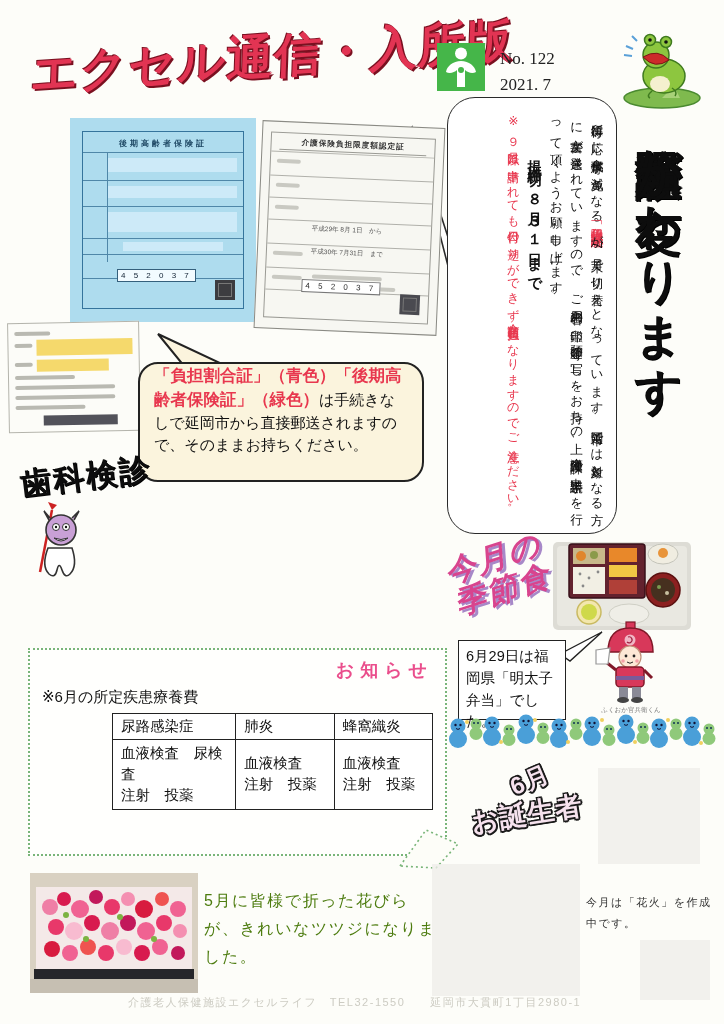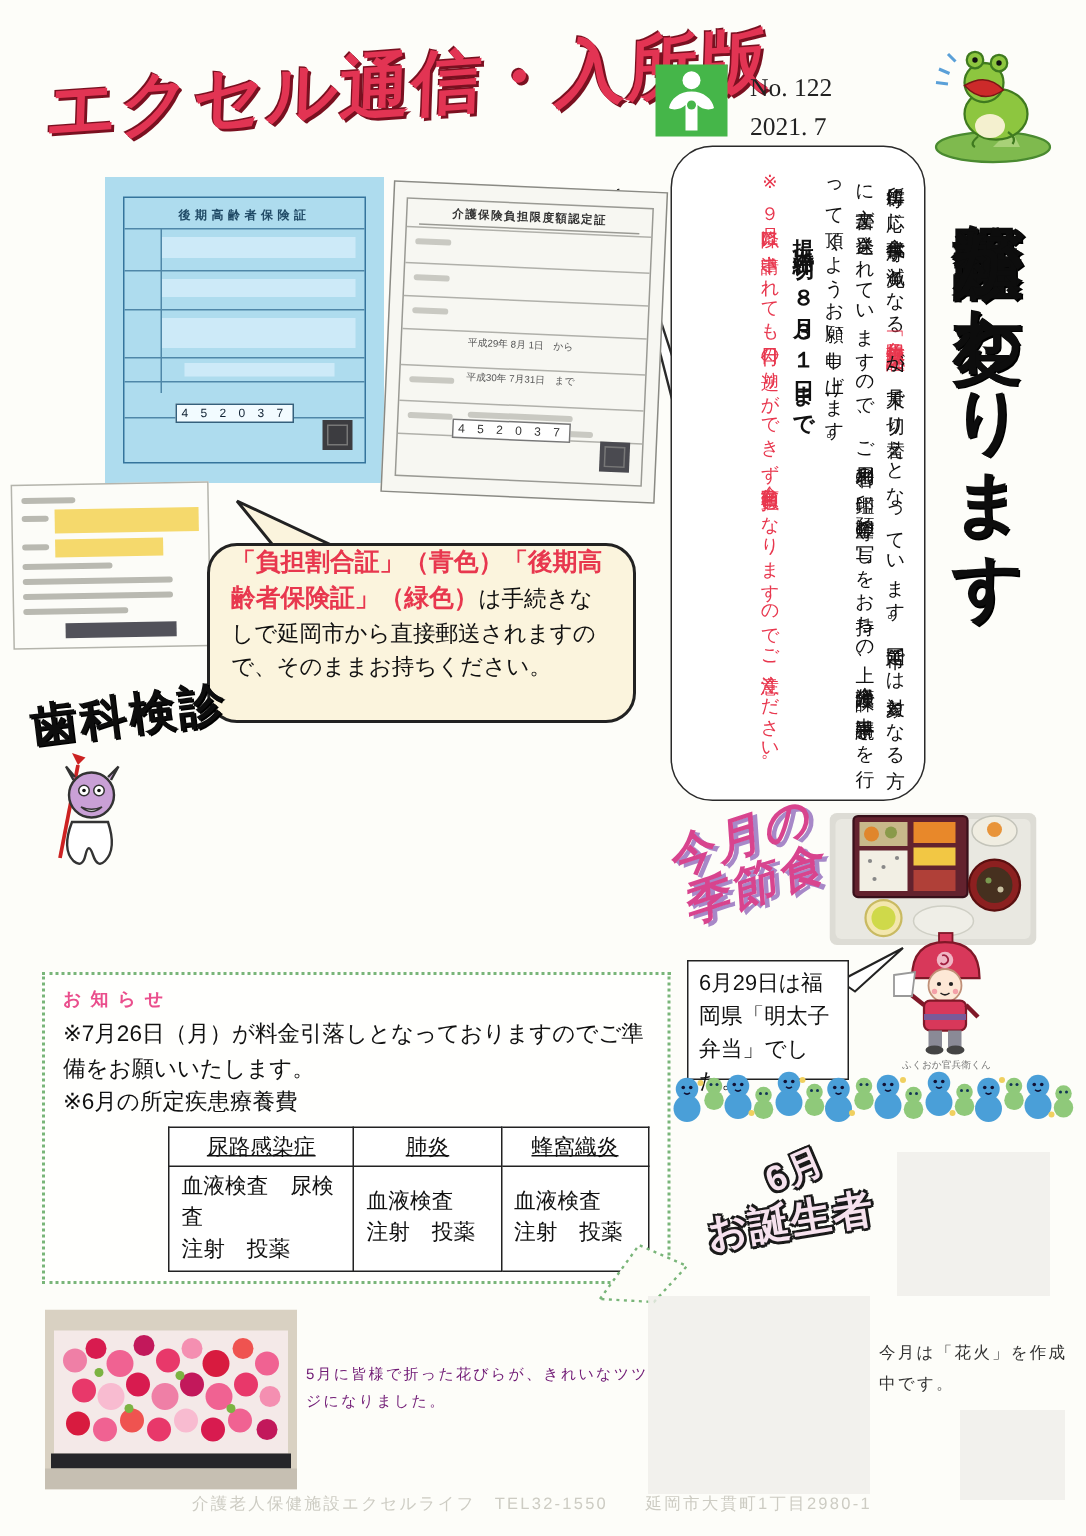--- a/index.html
+++ b/index.html
@@ -78,41 +78,41 @@
     font-size:31px;line-height:1.05;color:#d8448e;letter-spacing:2px;
     text-shadow:2.5px 2.5px 0 #a788c8;font-style:italic;}
   .meal-box{left:458px;top:640px;width:108px;height:80px;background:#fff;
     border:1.6px solid #222;box-sizing:border-box;padding:5px 7px;font-size:14.5px;
     line-height:1.5;color:#111;}
   .mascot-caption{left:586px;top:706px;width:90px;text-align:center;font-size:6.5px;color:#777;}
 
   
   .ann-box{left:28px;top:648px;width:419px;height:208px;border:2px dotted #79b579;
     box-sizing:border-box;background:#fffffd;padding:6px 12px 0 12px;}
-  .ann-title{text-align:left;color:#ea4e8c;font-size:12px;font-weight:bold;
+  .ann-title{text-align:right;color:#ea4e8c;font-size:18px;font-weight:bold;
     letter-spacing:6px;margin:2px 0 4px 0;}
   .ann-line{font-size:15px;line-height:1.5;color:#111;}
   .ann-table{border-collapse:collapse;margin:4px 0 0 70px;}
   .ann-table td,.ann-table th{border:1.6px solid #222;font-weight:normal;
     font-size:14.5px;color:#111;padding:3px 8px;background:#fff;}
-  .ann-table th{text-align:center;width:96px;text-decoration:underline;}
+  .ann-table th{text-align:left;width:96px;}
   .ann-table th:first-child{width:128px;}
   .ann-table td{text-align:left;white-space:pre-line;line-height:1.45;}
 
   
   .bday{left:468px;top:762px;transform:rotate(-9deg);font-weight:900;color:#f6e2ee;
     text-shadow:-1.5px -1.5px 0 #1a1a1a,1.5px -1.5px 0 #1a1a1a,-1.5px 1.5px 0 #1a1a1a,
     1.5px 1.5px 0 #1a1a1a,0 2px 0 #1a1a1a,2px 0 0 #1a1a1a;}
   .bday .l1{font-size:24px;margin-left:44px;transform:rotate(-14deg);letter-spacing:2px;}
   .bday .l2{font-size:27px;letter-spacing:1px;margin-top:2px;}
 
   
   .ghost{background:#efeeea;opacity:.8;}
-  .craft-caption{left:204px;top:908px;width:238px;font-size:10px;line-height:1.75;
-    letter-spacing:1.5px;color:#701a75;}
+  .craft-caption{left:204px;top:887px;width:238px;font-size:16px;line-height:1.75;
+    letter-spacing:1.5px;color:#4d7c0f;}
   .craft-current{left:586px;top:892px;width:132px;font-size:11px;line-height:1.95;
     letter-spacing:1.5px;color:#333;}
   .footer{left:128px;top:995px;width:520px;font-size:11px;letter-spacing:1.5px;
     color:#cdccc3;white-space:nowrap;}
 </style>
 </head>
 <body>
 
 <div id="page">
 
@@ -333,21 +333,20 @@
     <circle cx="89" cy="10" r="2" fill="#f0d060"></circle>
       <circle cx="122" cy="32" r="2" fill="#f0d060"></circle>
     <circle cx="156" cy="10" r="2" fill="#f0d060"></circle>
       <circle cx="189" cy="32" r="2" fill="#f0d060"></circle>
     <circle cx="222" cy="10" r="2" fill="#f0d060"></circle>
       <circle cx="255" cy="33" r="2" fill="#f0d060"></circle>
   </svg>
 
   <div class="abs ann-box">
     <div class="ann-title">お知らせ</div>
-    <div class="ann-line">※7月26日（月）が料金引落しとなっておりますのでご準備をお願いいたします。</div>
     <div class="ann-line">※6月の所定疾患療養費</div>
     <table class="ann-table">
       <tbody>
           <tr>
         <th>尿路感染症</th>
         <th>肺炎</th>
         <th>蜂窩織炎</th>
       </tr>
       <tr>
         <td>血液検査　尿検査

